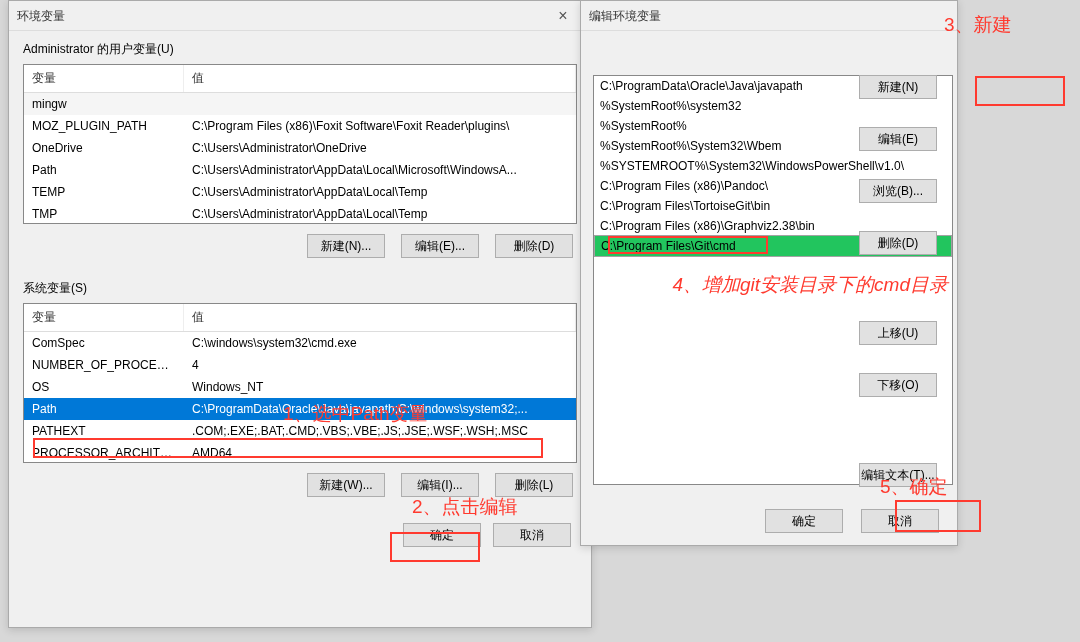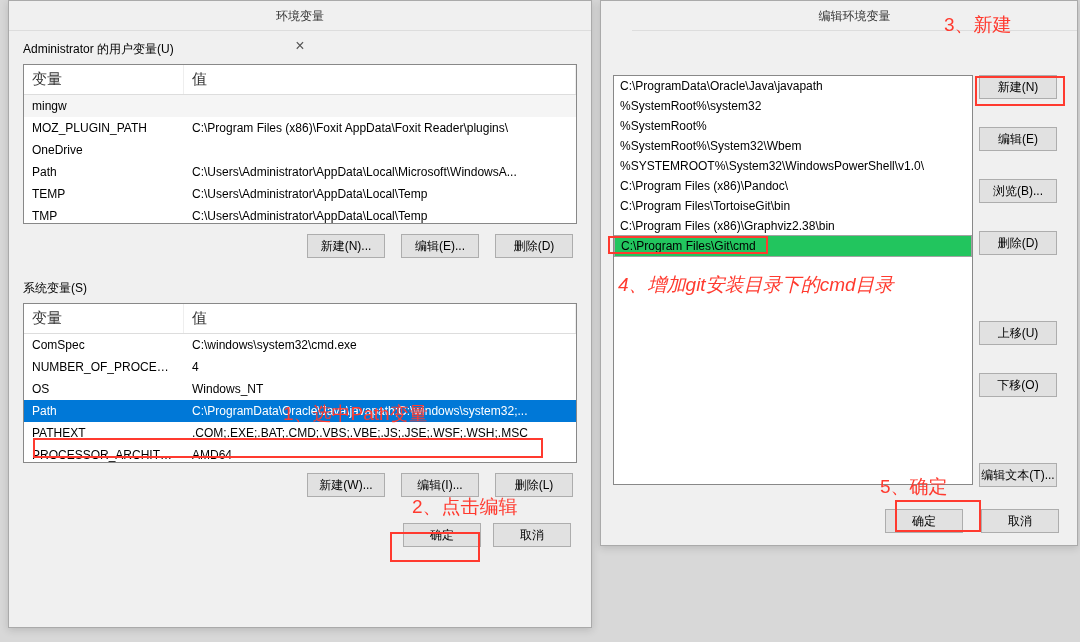--- a/index.html
+++ b/index.html
@@ -12,32 +12,31 @@
       position: relative;
       color: #000;
     }
     .dialog {
       position: absolute;
       background: #f0f0f0;
       border: 1px solid #aaa;
       box-shadow: 0 2px 8px rgba(0,0,0,0.15);
     }
     .dialog-left { left: 8px; top: 0; width: 584px; height: 628px; }
-    .dialog-right { left: 600px; top: 0; width: 478px; height: 546px; padding-left: 31px; }
+    .dialog-right { left: 580px; top: 0; width: 378px; height: 546px; }
     .titlebar {
       height: 30px;
       line-height: 30px;
       padding: 0 8px;
       font-size: 12px;
       color: #333;
       display: flex;
       justify-content: space-between;
       align-items: center;
       border-bottom: 1px solid #ddd;
-      flex-direction: column;
     }
     .close-x {
       font-size: 16px;
       color: #555;
       width: 40px;
       text-align: center;
       cursor: pointer;
     }
     .section {
       margin: 10px 14px 4px 14px;
@@ -51,21 +50,21 @@
       background: #fff;
       border: 1px solid #888;
       height: 160px;
       overflow: hidden;
     }
     .listbox.sys { height: 160px; }
     .list-header {
       display: flex;
       border-bottom: 1px solid #ddd;
       color: #333;
-      font-size: 15px;
+      font-size: 12px;
     }
     .list-header .col {
       padding: 5px 8px;
       border-right: 1px solid #eee;
     }
     .col-var { width: 160px; flex-shrink: 0; }
     .col-val { flex: 1; }
     .list-row {
       display: flex;
       padding: 3px 0;
@@ -130,20 +129,21 @@
       display: flex; gap: 18px;
     }
     
     .annot {
       position: absolute;
       color: #ff3a2f;
       font-size: 19px;
       font-weight: 400;
       pointer-events: none;
       font-family: "Microsoft YaHei", sans-serif;
+      text-align: right;
     }
     .redbox {
       position: absolute;
       border: 2px solid #ff3a2f;
       pointer-events: none;
     }
   </style>
 </head>
 <body>
 
@@ -159,24 +159,25 @@
       <div class="list-header">
         <div class="col col-var">变量</div>
         <div class="col col-val">值</div>
       </div>
       <div id="user-rows">
           <div class="list-row alt">
             <div class="col col-var">mingw</div>
           </div>
           <div class="list-row">
             <div class="col col-var">MOZ_PLUGIN_PATH</div>
-            <div class="col col-val">C:\Program Files (x86)\Foxit AppData\Foxit Reader\plugins\</div>
+            <div class="col col-val">C:\Program Files (x86)\Foxit Software\Foxit Reader\plugins\</div>
           </div>
           <div class="list-row">
             <div class="col col-var">OneDrive</div>
+            <div class="col col-val">C:\Users\Administrator\OneDrive</div>
           </div>
           <div class="list-row">
             <div class="col col-var">Path</div>
             <div class="col col-val">C:\Users\Administrator\AppData\Local\Microsoft\WindowsA...</div>
           </div>
           <div class="list-row">
             <div class="col col-var">TEMP</div>
             <div class="col col-val">C:\Users\Administrator\AppData\Local\Temp</div>
           </div>
           <div class="list-row">

